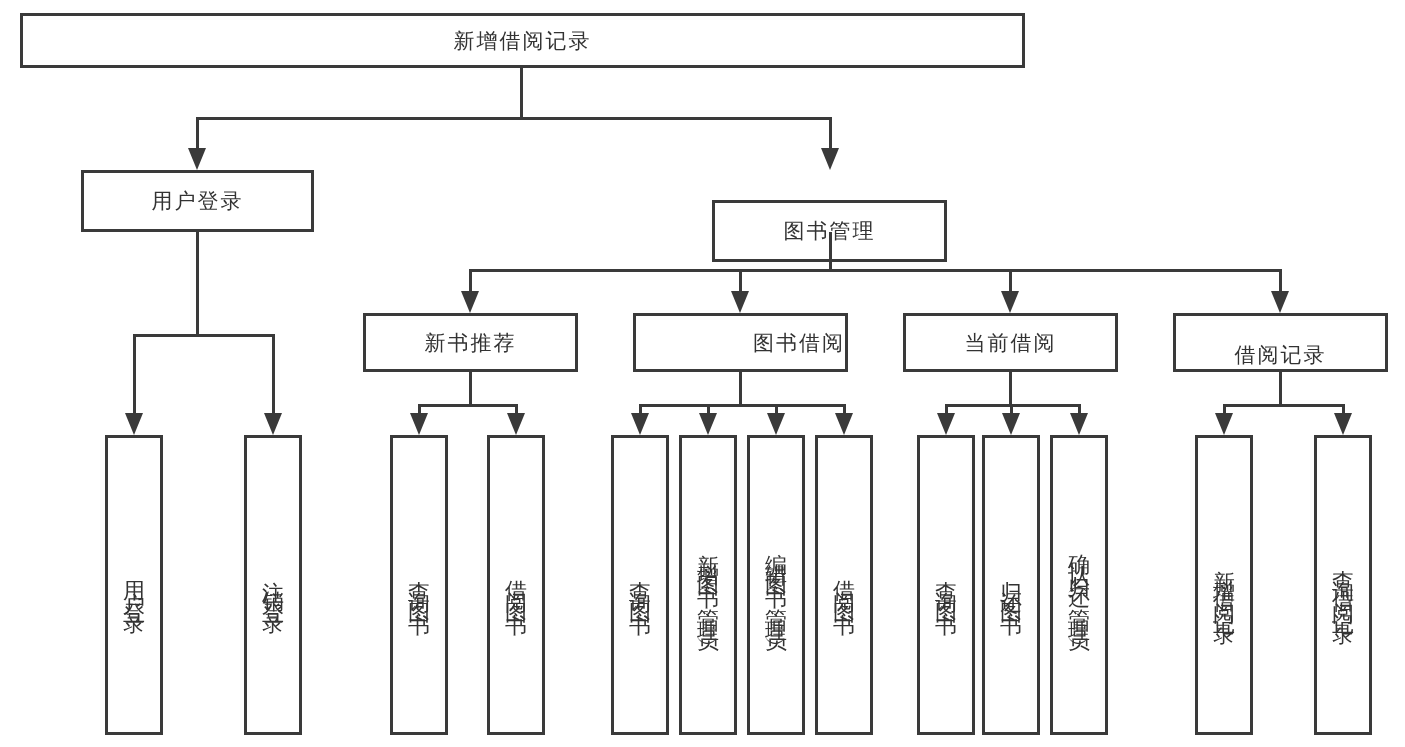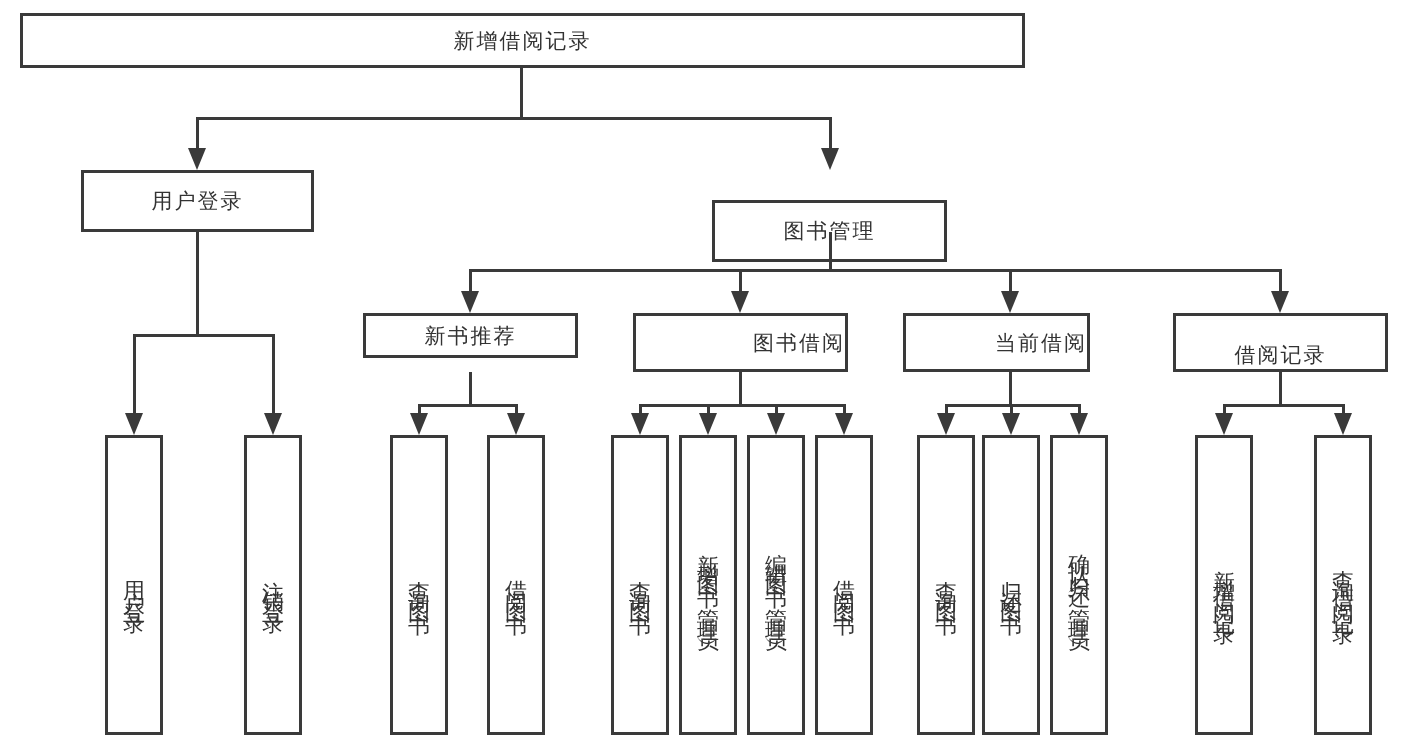--- a/index.html
+++ b/index.html
@@ -67,27 +67,27 @@
   <div class="hline" style="left:469px;top:269px;width:813px;"></div>
   <div class="vline" style="left:469px;top:269px;height:24px;"></div>
   <div class="arrow" style="left:461px;top:291px;"></div>
   <div class="vline" style="left:739px;top:269px;height:24px;"></div>
   <div class="arrow" style="left:731px;top:291px;"></div>
   <div class="vline" style="left:1009px;top:269px;height:24px;"></div>
   <div class="arrow" style="left:1001px;top:291px;"></div>
   <div class="vline" style="left:1279px;top:269px;height:24px;"></div>
   <div class="arrow" style="left:1271px;top:291px;"></div>
 
-  <div class="node" style="left:363px;top:313px;width:215px;height:45px;font-family:Liberation Serif, serif;">
+  <div class="node" style="left:363px;top:313px;width:215px;height:59px;font-family:Liberation Serif, serif;">
     <span>新书推荐</span>
   </div>
   <div class="node" style="left:633px;top:313px;width:215px;height:59px;justify-content:flex-end;">
     <span>图书借阅</span>
   </div>
-  <div class="node" style="left:903px;top:313px;width:187px;height:59px;justify-content:flex-end;">
+  <div class="node" style="left:903px;top:313px;width:215px;height:59px;">
     <span>当前借阅</span>
   </div>
   <div class="node" style="left:1173px;top:313px;width:215px;height:59px;align-items:flex-end;">
     <span>借阅记录</span>
   </div>
 
   <div class="vline" style="left:469px;top:372px;height:34px;"></div>
   <div class="hline" style="left:418px;top:404px;width:100px;"></div>
   <div class="vline" style="left:418px;top:404px;height:11px;"></div>
   <div class="arrow" style="left:410px;top:413px;"></div>

